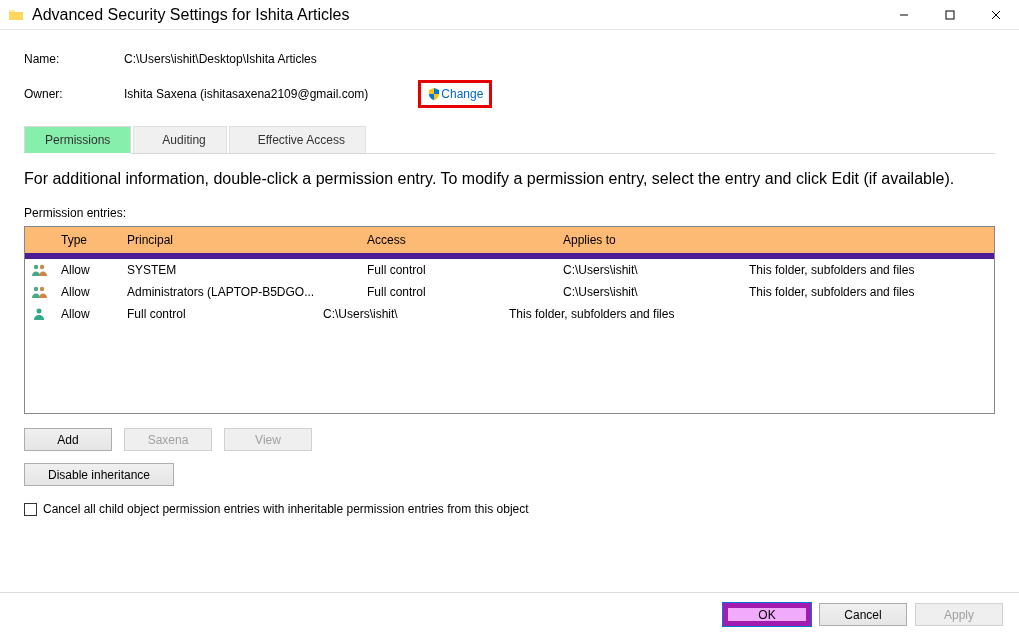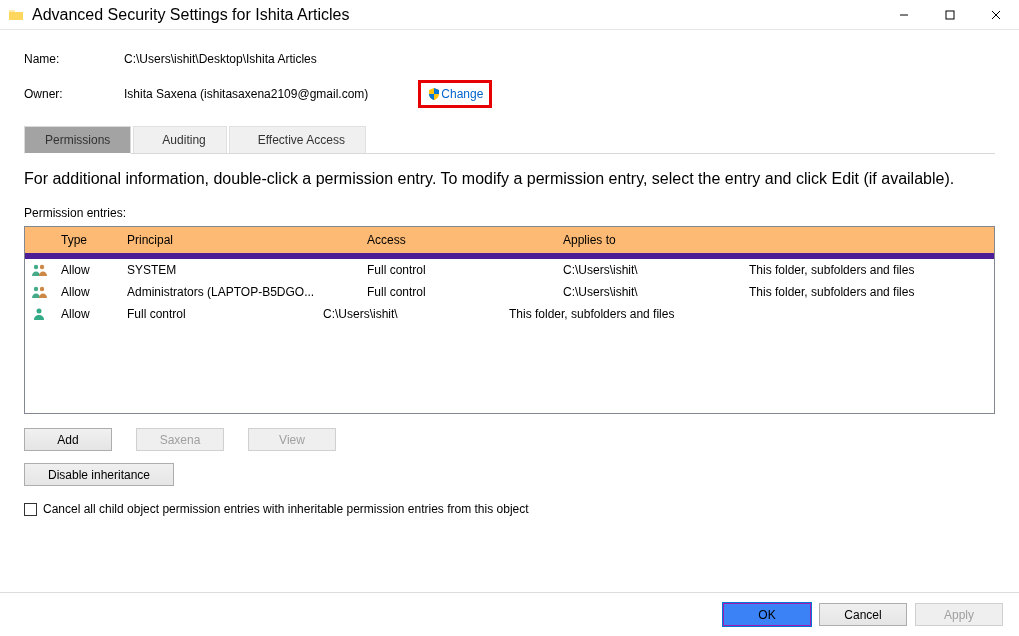--- a/index.html
+++ b/index.html
@@ -63,21 +63,21 @@
     .tab {
       padding: 6px 20px;
       border: 1px solid #d9d9d9;
       border-bottom: none;
       background: #fff;
       margin-right: 2px;
       position: relative;
       color: #333;
     }
     .tab.inactive { background: #f0f0f0; border-color: #e0e0e0; padding-left: 28px; }
-    .tab.active { background: #a3a3a3; border-bottom: 1px solid #fff; margin-bottom: -1px; }
+    .tab.active { background: #86efac; border-bottom: 1px solid #fff; margin-bottom: -1px; }
     .tab-pane {
       padding: 16px 0 0 0;
     }
     .info-text { margin-bottom: 18px; font-size: 16px; }
     .entries-label { margin-bottom: 6px; font-size: 12px; }
     .table-container {
       border: 1px solid #828790;
       height: 188px;
     }
     .table-header {
@@ -96,21 +96,21 @@
     .col-applies { flex: 1; }
     .table-rows .row {
       display: flex;
       align-items: center;
       padding: 1px 0;
       font-size: 12px;
     }
     .row-icon { display:flex; align-items:center; justify-content:center; }
     .action-btns {
       display: flex;
-      gap: 24px;
+      gap: 12px;
       margin-top: 14px;
     }
     .btn {
       min-width: 88px;
       height: 23px;
       border: 1px solid #adadad;
       background: linear-gradient(#f0f0f0,#e5e5e5);
       padding: 0 16px;
       font-size: 12px;
       color: #000;
@@ -141,23 +141,23 @@
       bottom: 0; left: 0; right: 0;
       height: 44px;
       border-top: 1px solid #dcdcdc;
       display: flex;
       align-items: center;
       justify-content: flex-end;
       padding-right: 16px;
       gap: 8px;
     }
     .btn.primary {
-      border: 1px solid #a21caf;
+      border: 5px solid #a21caf;
       outline: 1px solid #0078d7;
-      background: #3b82f6;
+      background: #f0abfc;
     }
   </style>
 </head>
 <body>
 
 <div class="titlebar">
   <div class="titlebar-icon">
     <svg width="16" height="16" viewBox="0 0 16 16">
         <path fill="#ffd75e" d="M1 3h5l1 2h8v8H1z"></path>
         <path fill="#ffe9a6" d="M1 3h5l1 2H1z"></path>

